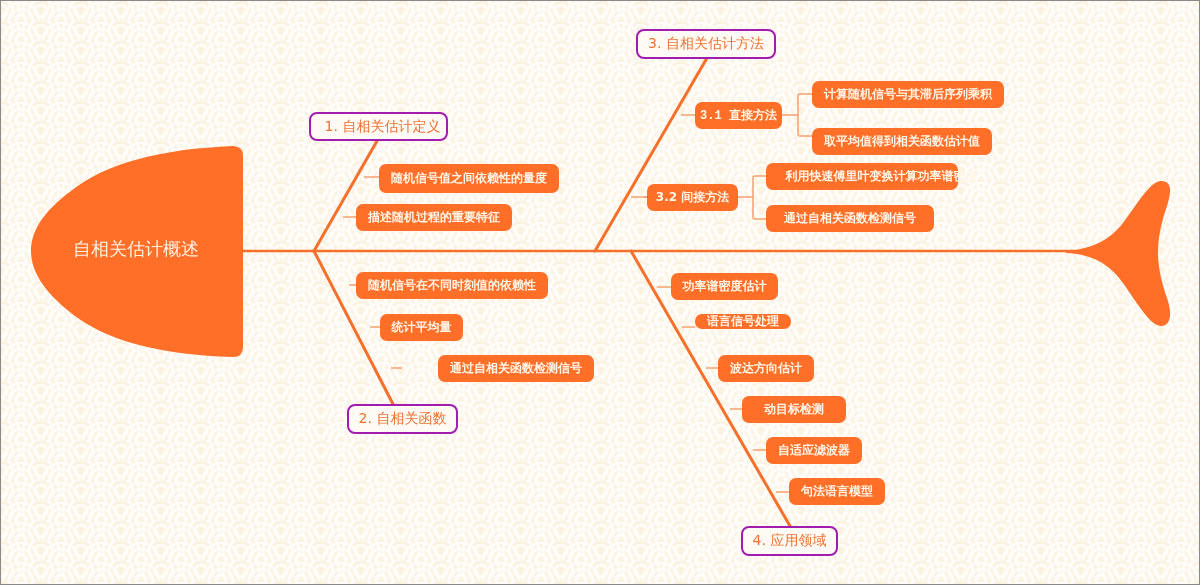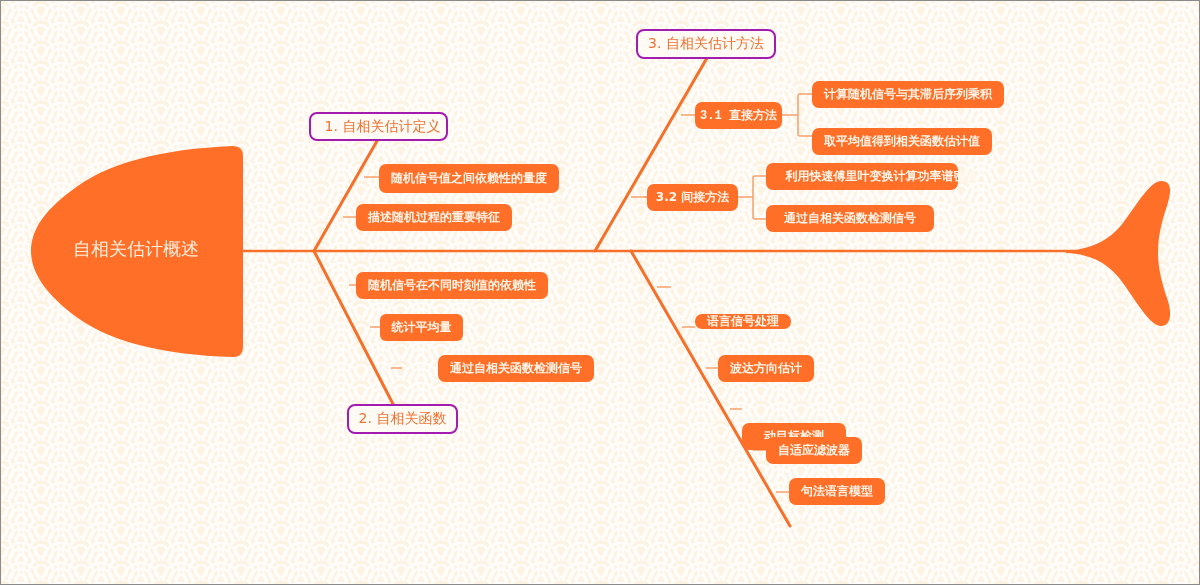--- a/index.html
+++ b/index.html
@@ -94,21 +94,21 @@
   <div class="node sub" style="left:378px;top:163px;width:180px;height:29px;">
     <span>随机信号值之间依赖性的量度</span>
   </div>
   <div class="node sub" style="left:355px;top:203px;width:156px;height:27px;">
     <span>描述随机过程的重要特征</span>
   </div>
 
   <div class="node sub" style="left:355px;top:271px;width:192px;height:27px;">
     <span>随机信号在不同时刻值的依赖性</span>
   </div>
-  <div class="node sub" style="left:379px;top:313px;width:83px;height:27px;border-radius:6px;">
+  <div class="node sub" style="left:379px;top:313px;width:83px;height:27px;">
     <span>统计平均量</span>
   </div>
   <div class="node sub" style="left:401px;top:354px;width:156px;height:27px;margin-left:36px;">
     <span>通过自相关函数检测信号</span>
   </div>
   <div class="node topic" style="left:346px;top:403px;width:111px;height:30px;">
     <span>2. 自相关函数</span>
   </div>
 
   <div class="node topic" style="left:635px;top:28px;width:140px;height:30px;">
@@ -126,29 +126,35 @@
   <div class="node sub" style="left:646px;top:183px;width:91px;height:27px;">
     <span>3.2 间接方法</span>
   </div>
   <div class="node sub" style="left:765px;top:162px;width:192px;height:27px;padding-left:39px;">
     <span>利用快速傅里叶变换计算功率谱密度</span>
   </div>
   <div class="node sub" style="left:765px;top:204px;width:168px;height:27px;">
     <span>通过自相关函数检测信号</span>
   </div>
 
+  <div class="node sub" style="left:670px;top:272px;width:107px;height:27px;">
+    <span>功率谱密度估计</span>
+  </div>
   <div class="node sub" style="left:694px;top:313px;width:96px;height:15px;">
     <span>语言信号处理</span>
   </div>
   <div class="node sub" style="left:717px;top:354px;width:96px;height:27px;">
     <span>波达方向估计</span>
   </div>
-  <div class="node sub" style="left:741px;top:395px;width:104px;height:27px;margin-top:27px;">
+  <div class="node sub" style="left:741px;top:395px;width:104px;height:27px;">
     <span>动目标检测</span>
   </div>
   <div class="node sub" style="left:765px;top:436px;width:96px;height:27px;">
     <span>自适应滤波器</span>
   </div>
   <div class="node sub" style="left:788px;top:477px;width:96px;height:27px;">
     <span>句法语言模型</span>
   </div>
+  <div class="node topic" style="left:740px;top:525px;width:97px;height:30px;">
+    <span>4. 应用领域</span>
+  </div>
 
 </div>
 
 </body></html>

